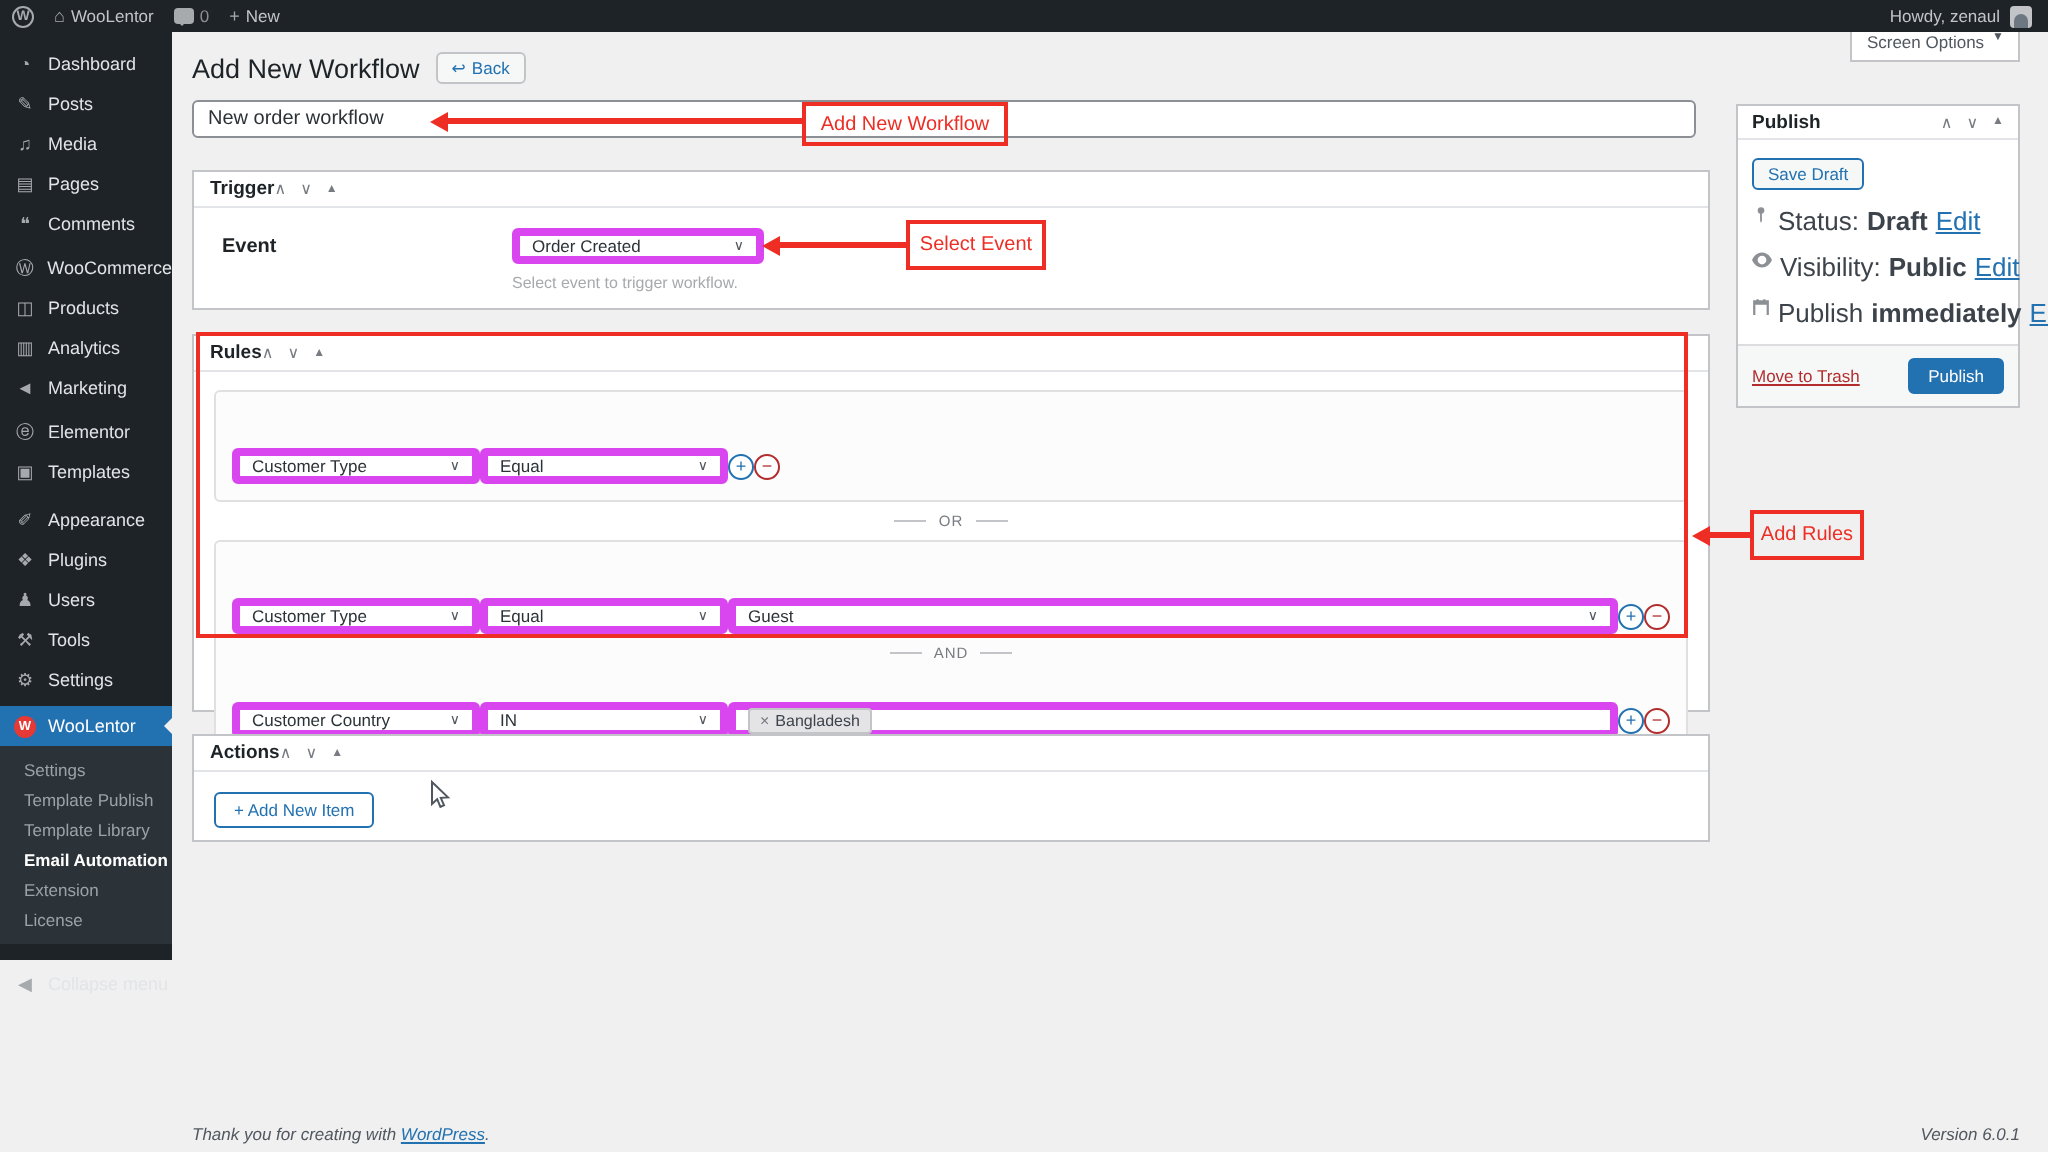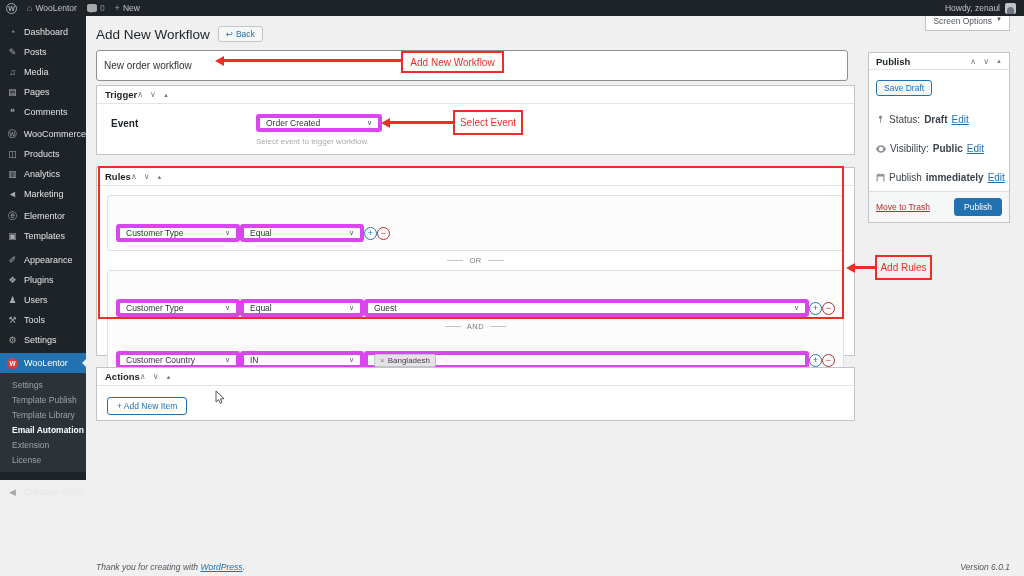--- a/index.html
+++ b/index.html
@@ -43,21 +43,21 @@
 
   #screen-options { position:absolute; top:0; right:14px; height:15px; background:#fff;
     border:1px solid #c3c4c7; border-top:none; color:#50575e; font-size:8.5px; display:flex;
     align-items:flex-start; gap:4px; padding:0 7px; cursor:pointer; }
 
   #page-header { position:absolute; top:10px; left:10px; display:flex; align-items:center; gap:8px; }
   #page-title { font-size:13.5px; font-weight:400; color:#1d2327; }
   #back-button { display:flex; align-items:center; gap:3px; background:#f6f7f7; border:1px solid #c3c4c7;
     border-radius:3px; color:#2271b1; font-size:8.5px; padding:2px 7px; cursor:pointer; }
 
-  #title-input { position:absolute; top:34px; left:10px; width:752px; height:31px; border:1px solid #8c8f94;
+  #title-input { position:absolute; top:34px; left:10px; width:752px; height:19px; border:1px solid #8c8f94;
     border-radius:3px; background:#fff; font-size:10px; color:#2c3338; padding:0 7px;
     font-family:"Liberation Sans", sans-serif; }
 
   .postbox { position:absolute; left:10px; width:759px; background:#fff; border:1px solid #c3c4c7; }
   .postbox-header { height:18px; display:flex; align-items:center; justify-content:flex-start;
     padding:0 8px; border-bottom:1px solid #e2e4e7; }
   .postbox-title { font-size:9.5px; font-weight:bold; color:#1d2327; }
   .header-controls { display:flex; align-items:center; gap:7px; color:#787c82; font-size:8px; }
   .header-controls span { cursor:pointer; }
   .toggle-tri { font-size:6px; }
@@ -96,21 +96,21 @@
   .actions-body { padding:9px 10px; }
 
   
   #publish-box { position:absolute; left:782px; top:36px; width:142px; background:#fff; border:1px solid #c3c4c7; }
   #publish-header { height:17px; display:flex; align-items:center; justify-content:space-between; padding:0 7px;
     border-bottom:1px solid #e2e4e7; }
   #publish-title { font-size:9.5px; font-weight:bold; color:#1d2327; }
   .publish-body { padding:7px 7px 8px 7px; }
   #save-draft-button { display:inline-block; background:#f6f7f7; border:1px solid #2271b1; border-radius:3px;
     color:#2271b1; font-size:8.5px; padding:2px 7px; cursor:pointer; }
-  .misc-row { display:flex; align-items:center; gap:4px; margin-top:18px; font-size:10px; color:#3c434a; }
+  .misc-row { display:flex; gap:4px; margin-top:8px; font-size:13px; color:#3c434a; }
   .misc-row svg { flex:none; }
   .misc-bold { font-weight:bold; }
   .edit-link { color:#2271b1; text-decoration:underline; cursor:pointer; }
   #publish-footer { border-top:1px solid #dcdcde; background:#f6f7f7; display:flex; align-items:center;
     justify-content:space-between; padding:6px 7px; }
   #move-trash { color:#b32d2e; font-size:8.5px; text-decoration:underline; cursor:pointer; }
   #publish-button { background:#2271b1; border:1px solid #2271b1; color:#fff; font-size:8.5px; border-radius:3px;
     padding:3px 9px; cursor:pointer; }
 
   

